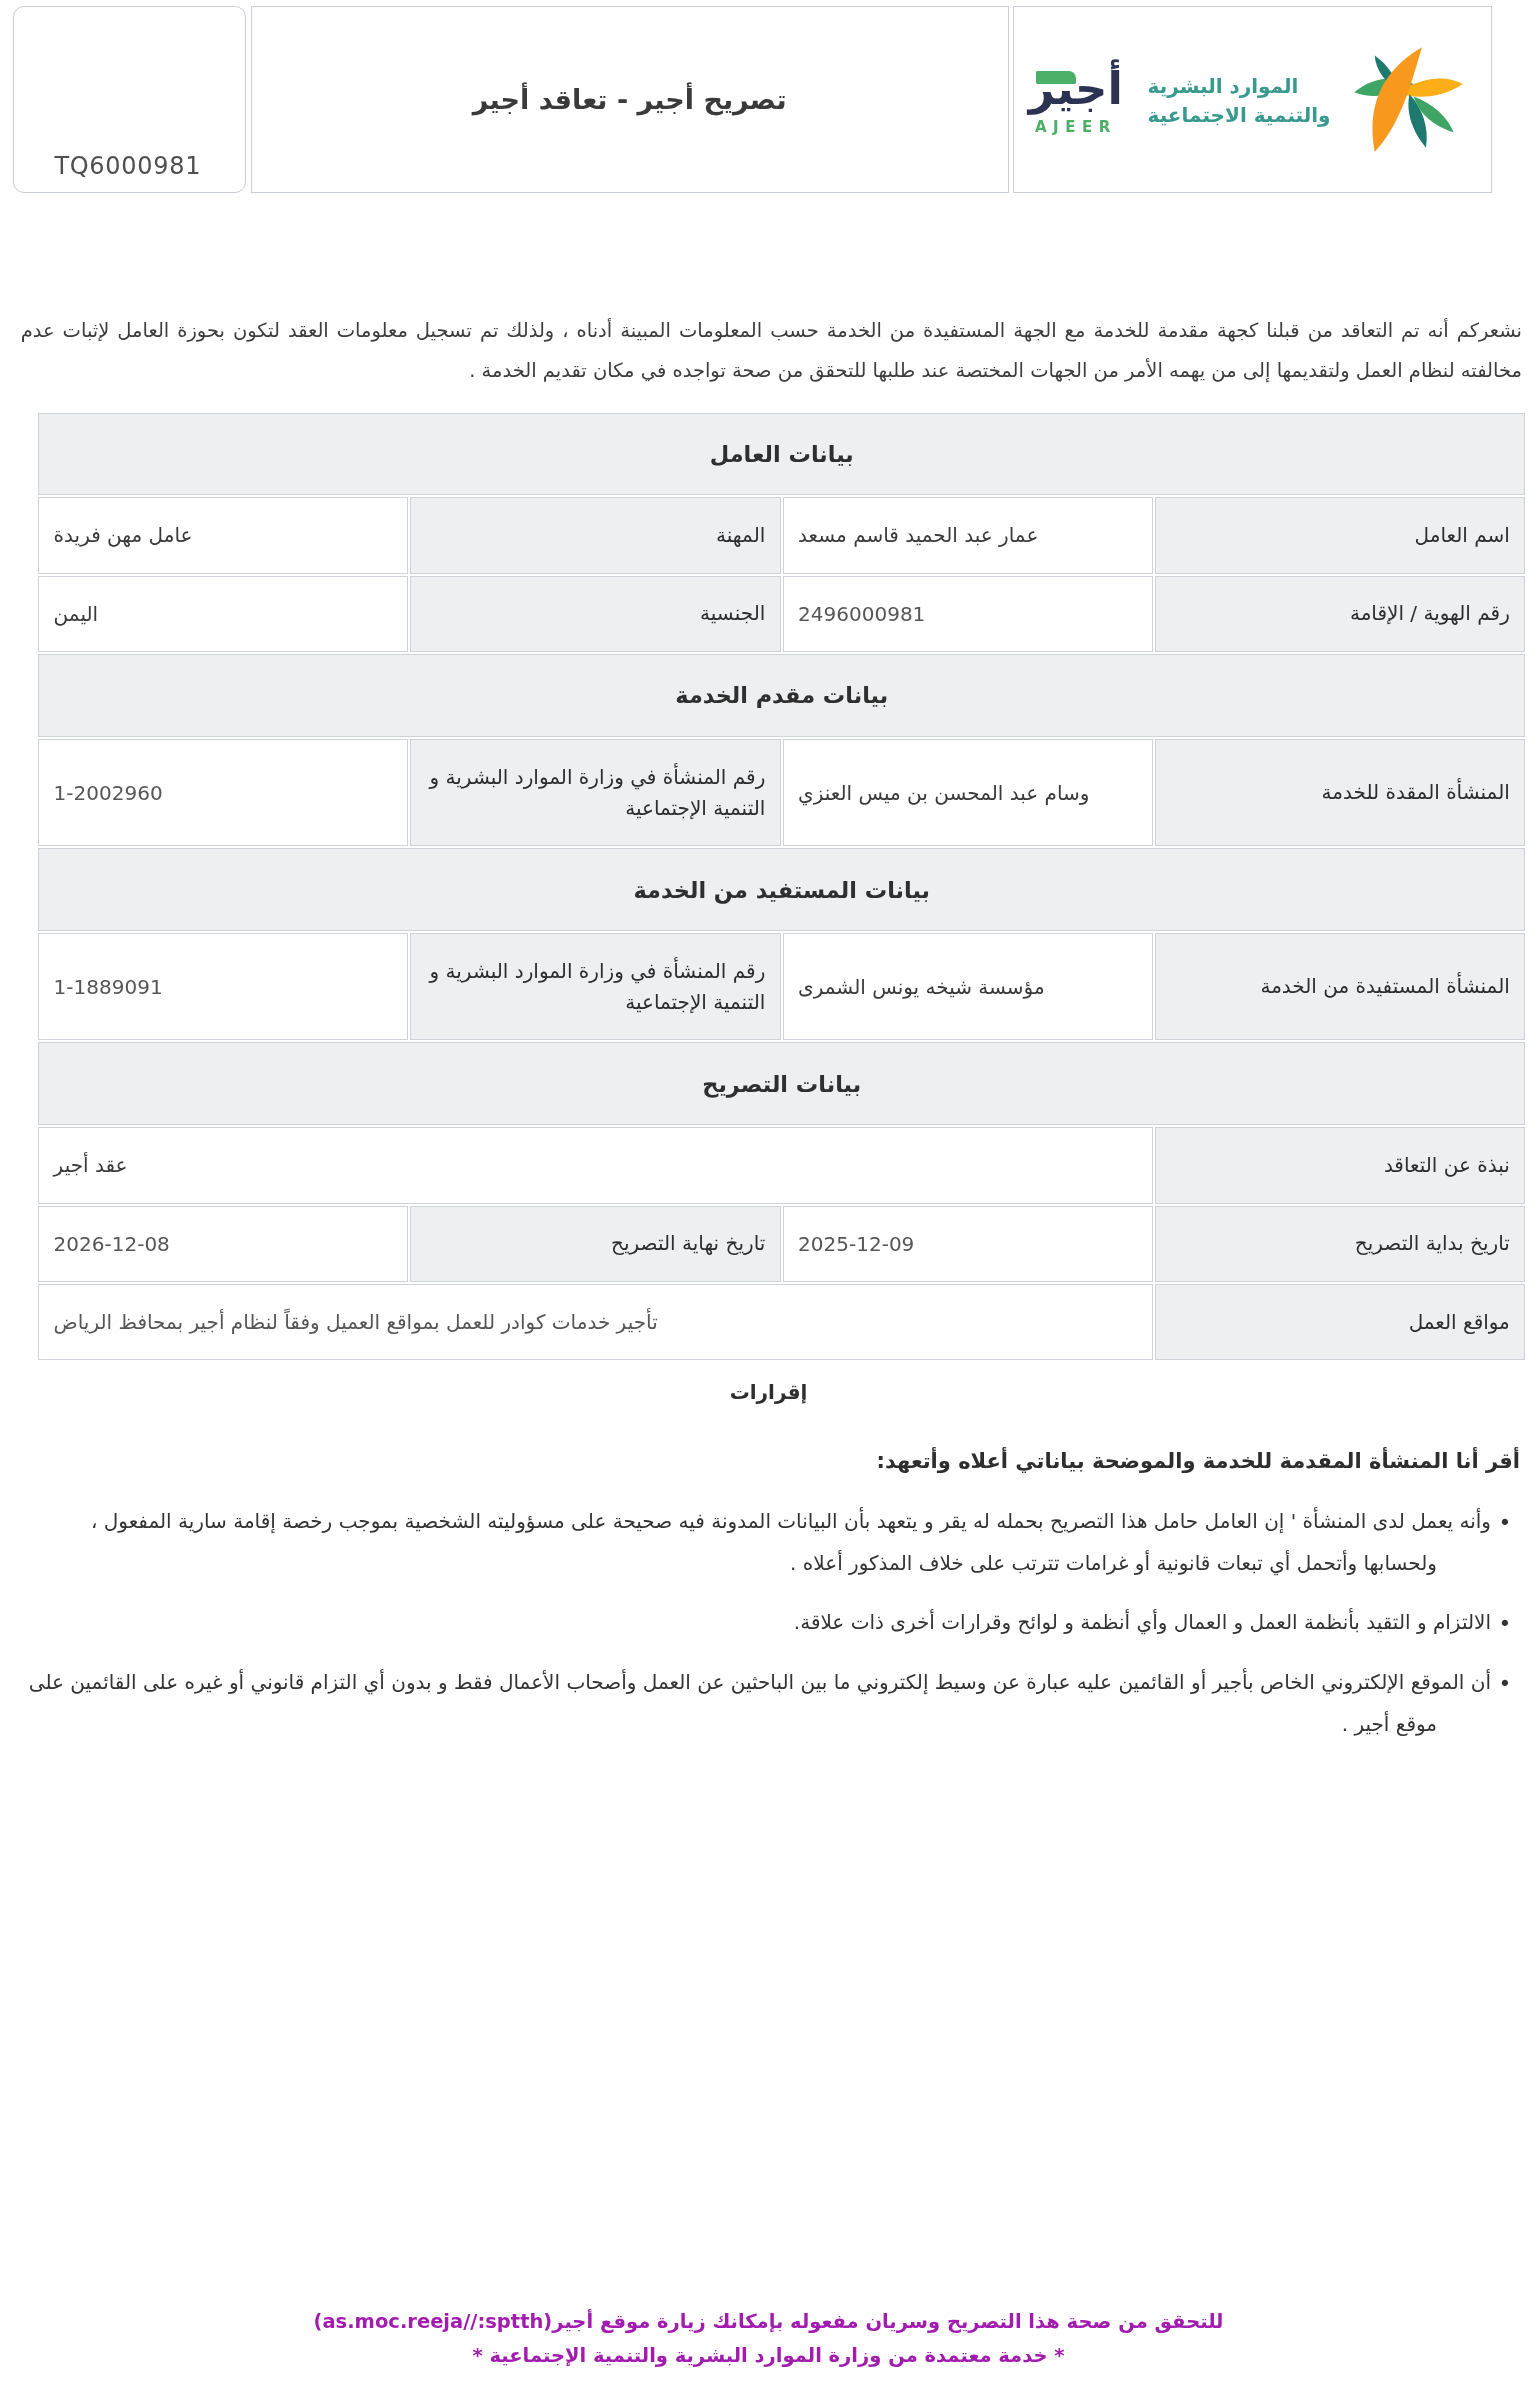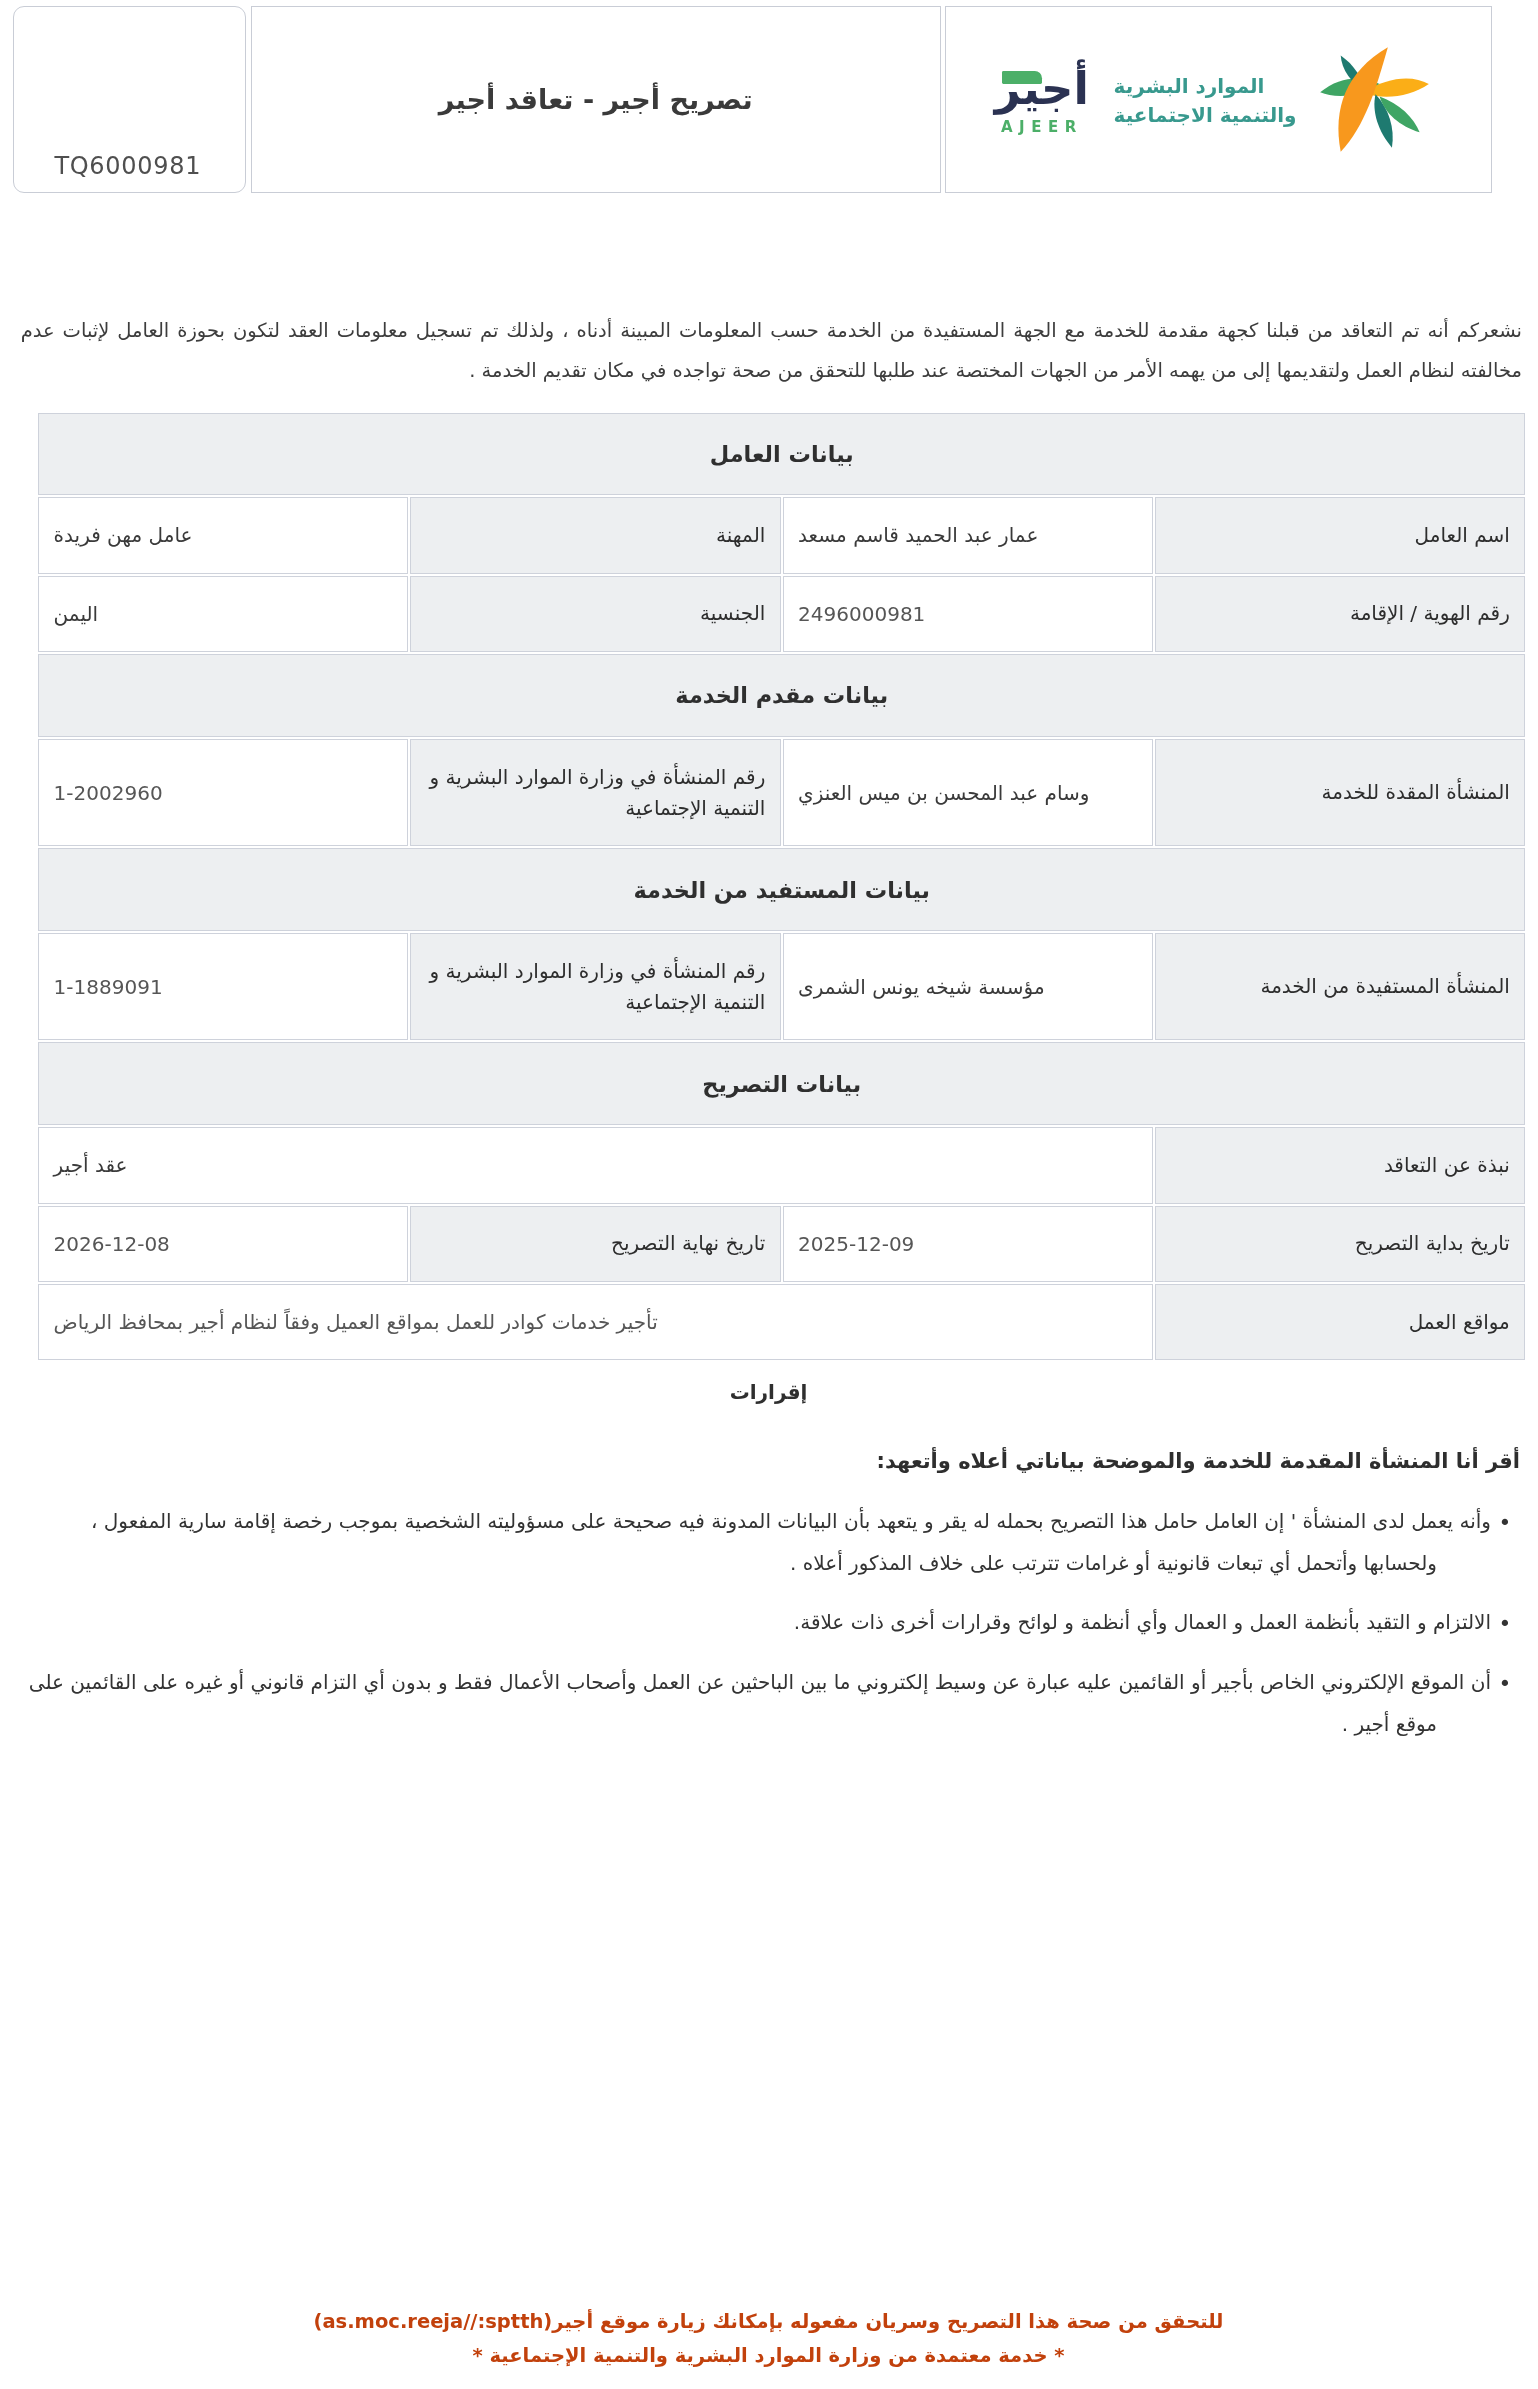--- a/index.html
+++ b/index.html
@@ -27,21 +27,21 @@
   .hdr-box { border: 1.4px solid #c9cdd6; background: #fff; }
   .hdr-left {
     width: 233px;
     display: flex;
     align-items: flex-end;
     padding: 11.6px 0 11.6px 40px;
     border-radius: 11px;
   }
   .tq { font-size: 24px; color: #4f4f4f; letter-spacing: 0.7px; }
   .hdr-mid {
-    width: 690px;
+    width: 758px;
     display: flex;
     align-items: center;
     justify-content: center;
   }
   .hdr-mid h1 {
     margin: 0;
     font-size: 27px;
     font-weight: bold;
     color: #3a3a3a;
     direction: rtl;
@@ -167,21 +167,21 @@
 
   
   .footer {
     position: absolute;
     bottom: 10px;
     left: 0;
     right: 0;
     text-align: center;
     font-size: 19.5px;
     font-weight: bold;
-    color: #c2410c;
+    color: #a21caf;
   }
   .footer p { margin: 0 0 11.6px; }
 </style>
 </head>
 <body>
 
 <div class="page">
 
   <div class="hdr">
     <div class="hdr-box hdr-left">

